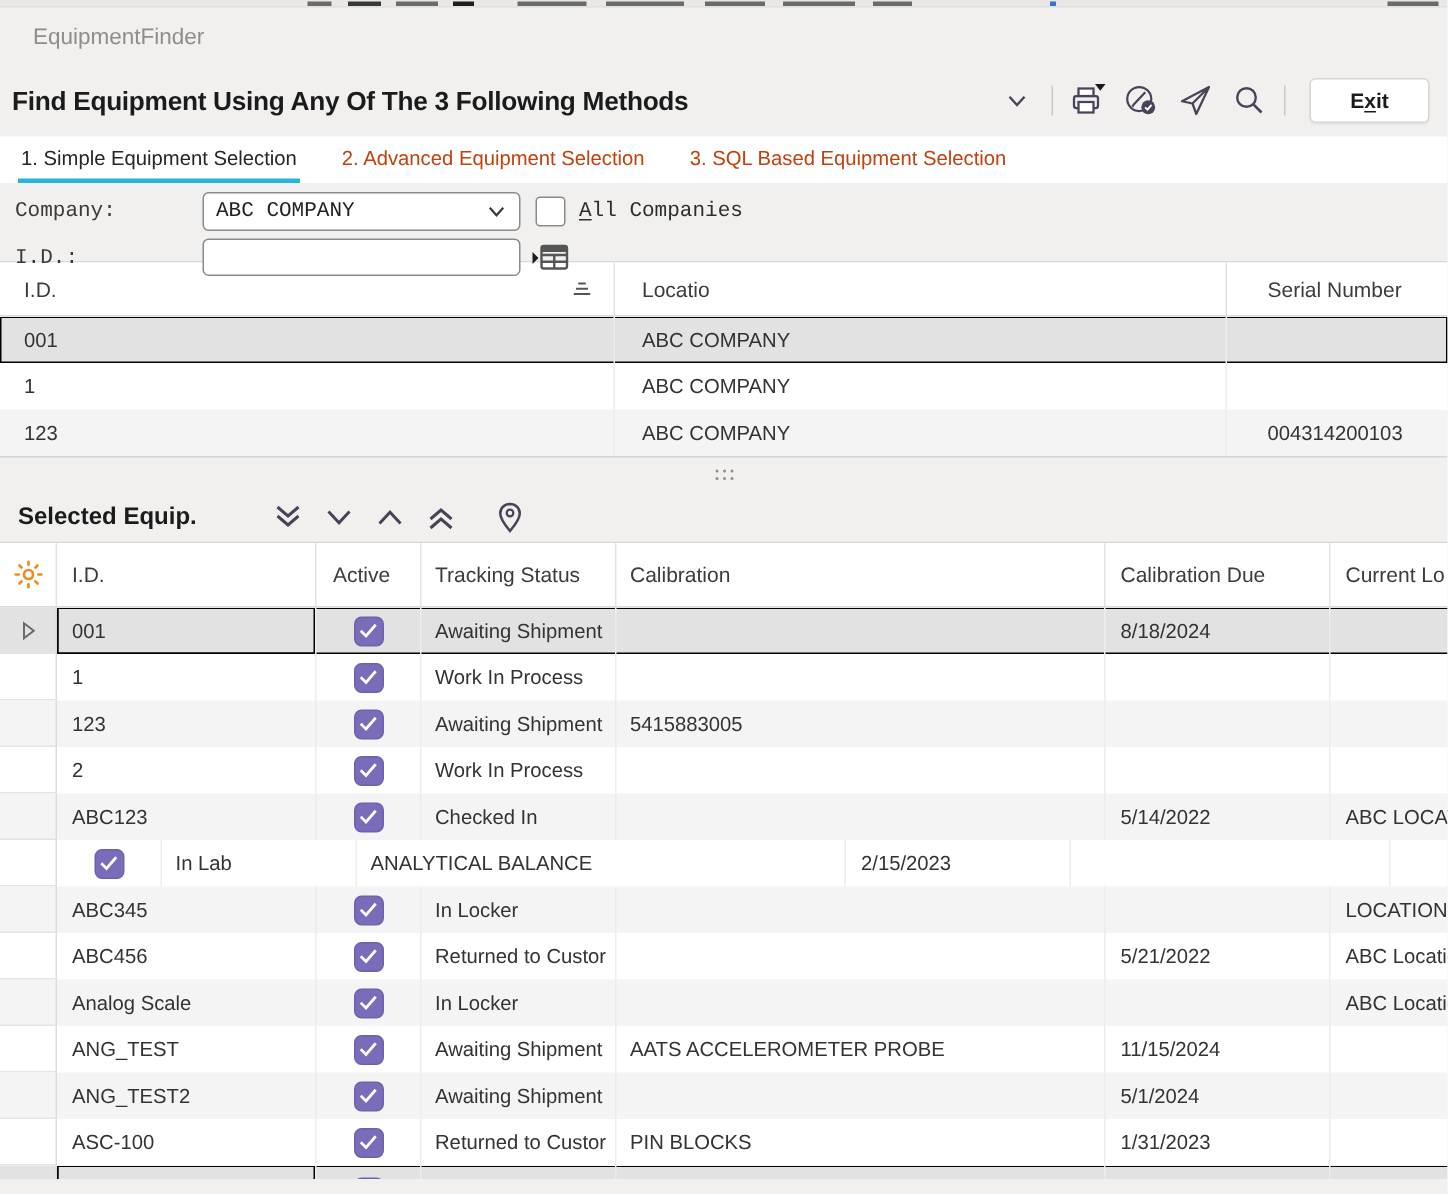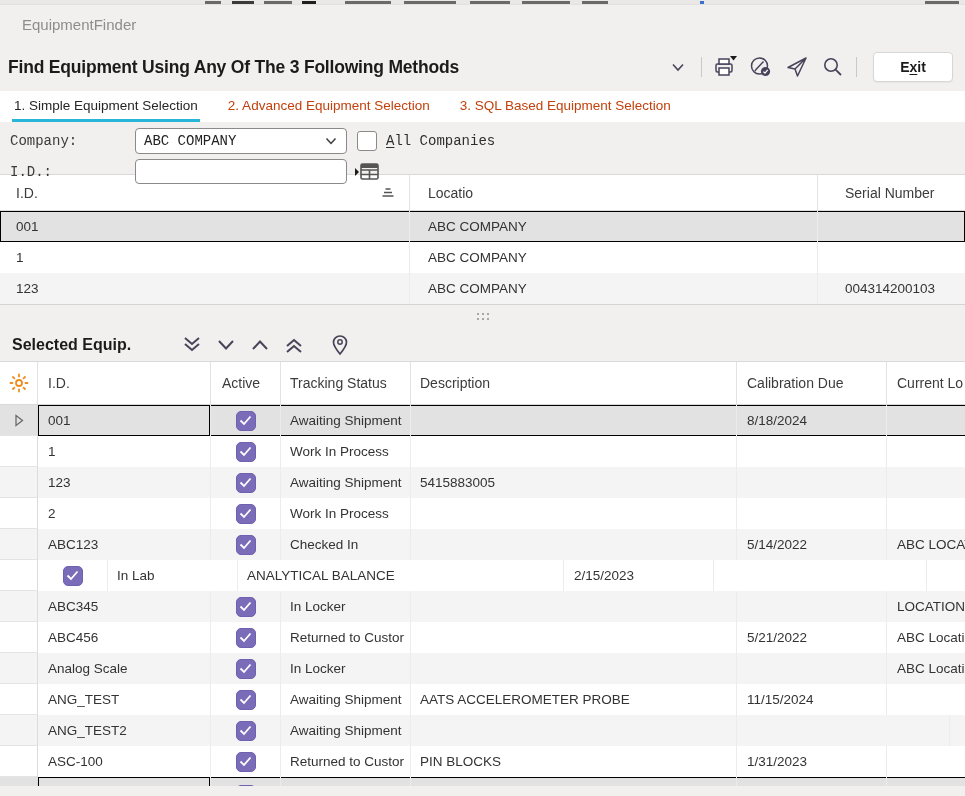--- a/index.html
+++ b/index.html
@@ -279,21 +279,21 @@
           <path d="M4 4 L5.4 5.4"></path>
               <path d="M14.6 14.6 L16 16"></path>
               <path d="M16 4 L14.6 5.4"></path>
               <path d="M5.4 14.6 L4 16"></path>
         </g>
       </svg>
     </div>
     <div class="hc c-id">I.D.</div>
     <div class="hc c-act">Active</div>
     <div class="hc c-trk">Tracking Status</div>
-    <div class="hc c-dsc">Description</div>
+    <div class="hc c-dsc">Calibration</div>
     <div class="hc c-cal">Calibration Due</div>
     <div class="hc c-cur">Current Lo</div>
   </div>
 
   <div id="t2-rows">
 
     <div class="t2-row">
       <div class="selcell">
         <svg width="10" height="13" viewBox="0 0 10 13">
               <path d="M2 1.5 L8.5 6.5 L2 11.5 Z" fill="none" stroke="#6a6a6a" stroke-width="1.3"></path>
@@ -482,20 +482,21 @@
         <div class="c c-id">ANG_TEST2</div>
         <div class="c c-act cell">
               <span class="cb">
                 <svg width="13" height="11" viewBox="0 0 13 11">
                   <path d="M1.5 5.5 L5 9 L11.5 1.5" fill="none" stroke="#fff" stroke-width="1.8"></path>
                 </svg>
               </span>
             </div>
         <div class="c c-trk">Awaiting Shipment</div>
         <div class="c c-dsc"></div>
+        <div class="c c-cal">5/1/2024</div>
         <div class="c c-cur"></div>
       </div>
     </div>
 
     <div class="t2-row">
       <div class="selcell"></div>
       <div class="rb">
         <div class="c c-id">ASC-100</div>
         <div class="c c-act cell">
               <span class="cb">

